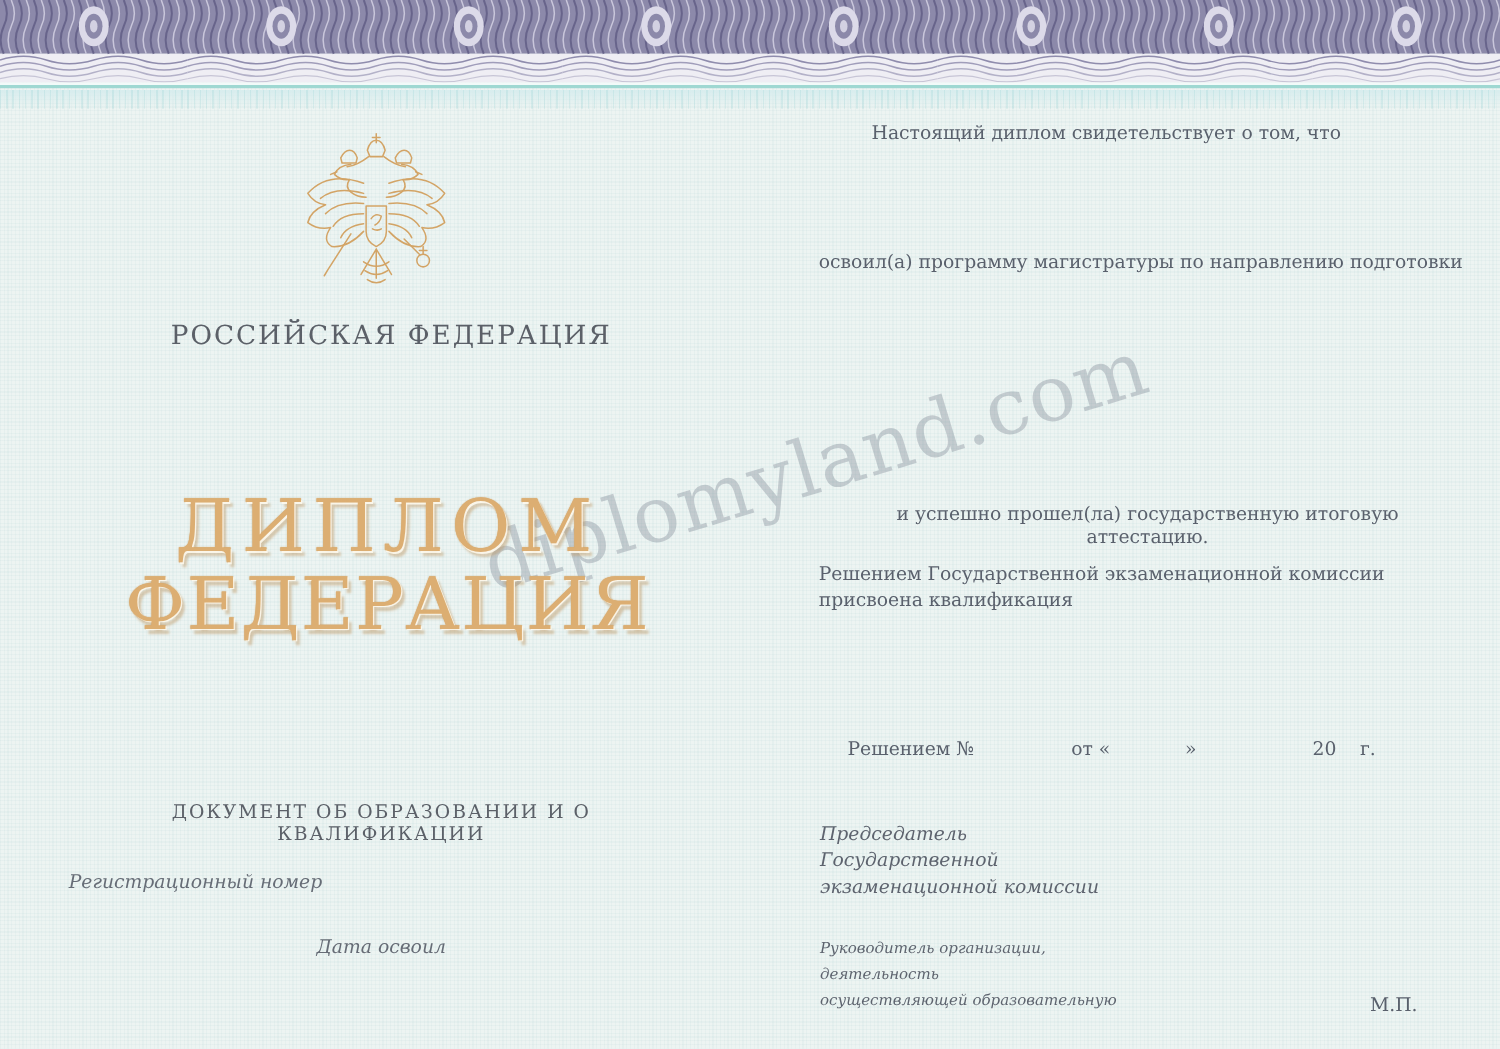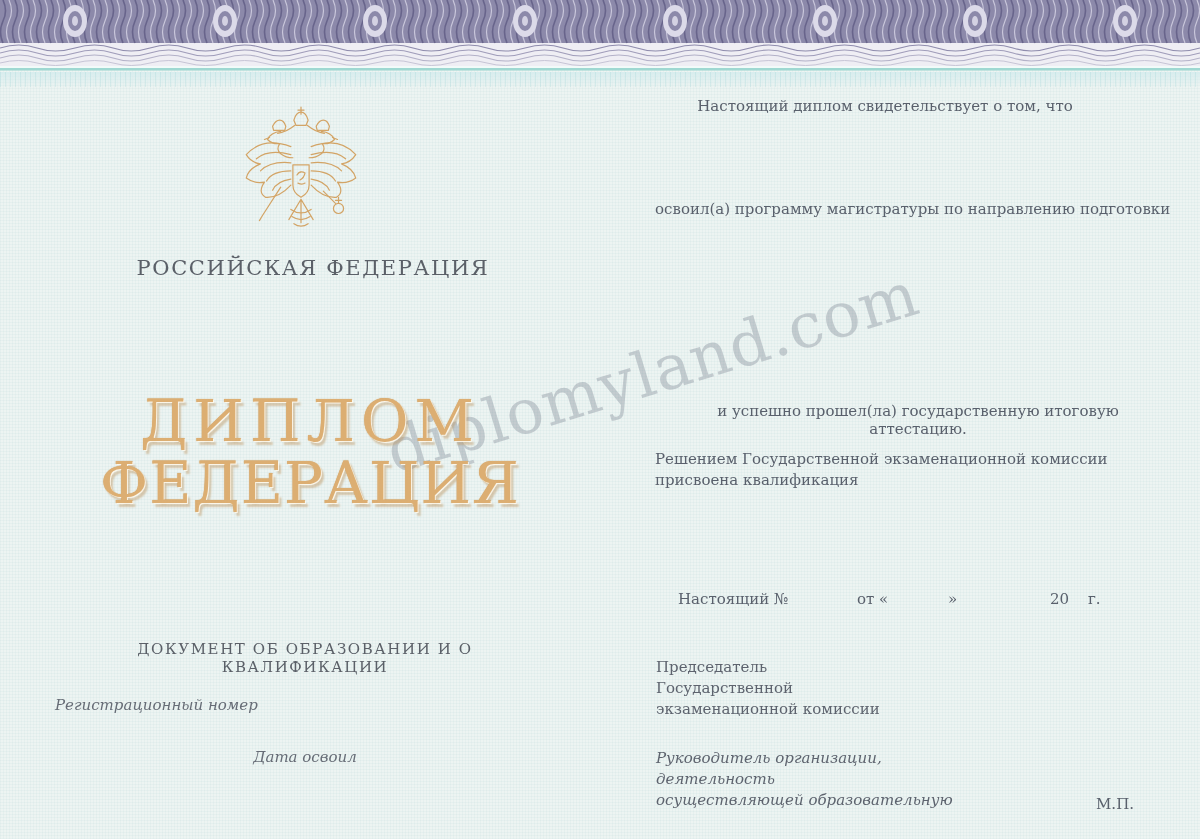--- a/index.html
+++ b/index.html
@@ -36,22 +36,22 @@
     font-size:15px;letter-spacing:1.6px;color:#5b6068;
   }
   .reg-label{position:absolute;left:55px;top:696px;width:500px;font-size:15px;font-style:italic;color:#666c76;}
   .date-label{position:absolute;left:55px;top:748px;width:500px;text-align:center;font-size:15px;font-style:italic;color:#666c76;}
   .intro{position:absolute;left:655px;top:97px;width:460px;text-align:center;font-size:15px;}
   .program{position:absolute;left:655px;top:200px;width:530px;text-align:left;font-size:15px;}
   .attestation{position:absolute;left:668px;top:402px;width:500px;text-align:center;font-size:15px;}
   .decision{position:absolute;left:655px;top:449px;width:525px;text-align:left;font-size:15px;line-height:21px;}
   .protocol span{position:absolute;top:590px;font-size:15px;}
   .p-label{left:678px;} .p-ot{left:857px;} .p-close{left:948px;} .p-year{left:1050px;} .p-g{left:1088px;}
-  .chairman{position:absolute;left:656px;top:657px;width:330px;font-size:15px;line-height:21px;color:#5d636e;}
-  .head-org{position:absolute;left:656px;top:748px;width:340px;font-size:15px;font-style:italic;line-height:21px;color:#5d636e;}
+  .chairman{position:absolute;left:656px;top:657px;width:330px;font-size:15px;font-style:italic;line-height:21px;color:#5d636e;}
+  .head-org{position:absolute;left:656px;top:748px;width:340px;font-size:12px;font-style:italic;line-height:21px;color:#5d636e;}
   .seal{position:absolute;left:1096px;top:795px;font-size:15px;}
   .watermark{
     position:absolute;left:378px;top:348px;width:470px;text-align:center;
     font-size:62px;letter-spacing:1px;color:rgba(109,119,134,0.32);
     transform:rotate(-17deg);
     font-family:"DejaVu Serif","Liberation Serif",serif;
     pointer-events:none;
   }
 </style>
 </head>
@@ -172,21 +172,21 @@
   <div class="intro">Настоящий диплом свидетельствует о том, что</div>
   <div class="program">освоил(а) программу магистратуры по направлению подготовки</div>
   <div class="attestation">и успешно прошел(ла) государственную итоговую аттестацию.</div>
 
   <div class="decision">
     <div>Решением Государственной экзаменационной комиссии</div>
     <div>присвоена квалификация</div>
   </div>
 
   <div class="protocol">
-    <span class="p-label">Настоящий №</span>
+    <span class="p-label">Решением №</span>
     <span class="p-ot">от «</span>
     <span class="p-close">»</span>
     <span class="p-year">20</span>
     <span class="p-g">г.</span>
   </div>
 
   <div class="chairman">
     <div>Председатель</div>
     <div>Государственной</div>
     <div>экзаменационной комиссии</div>

